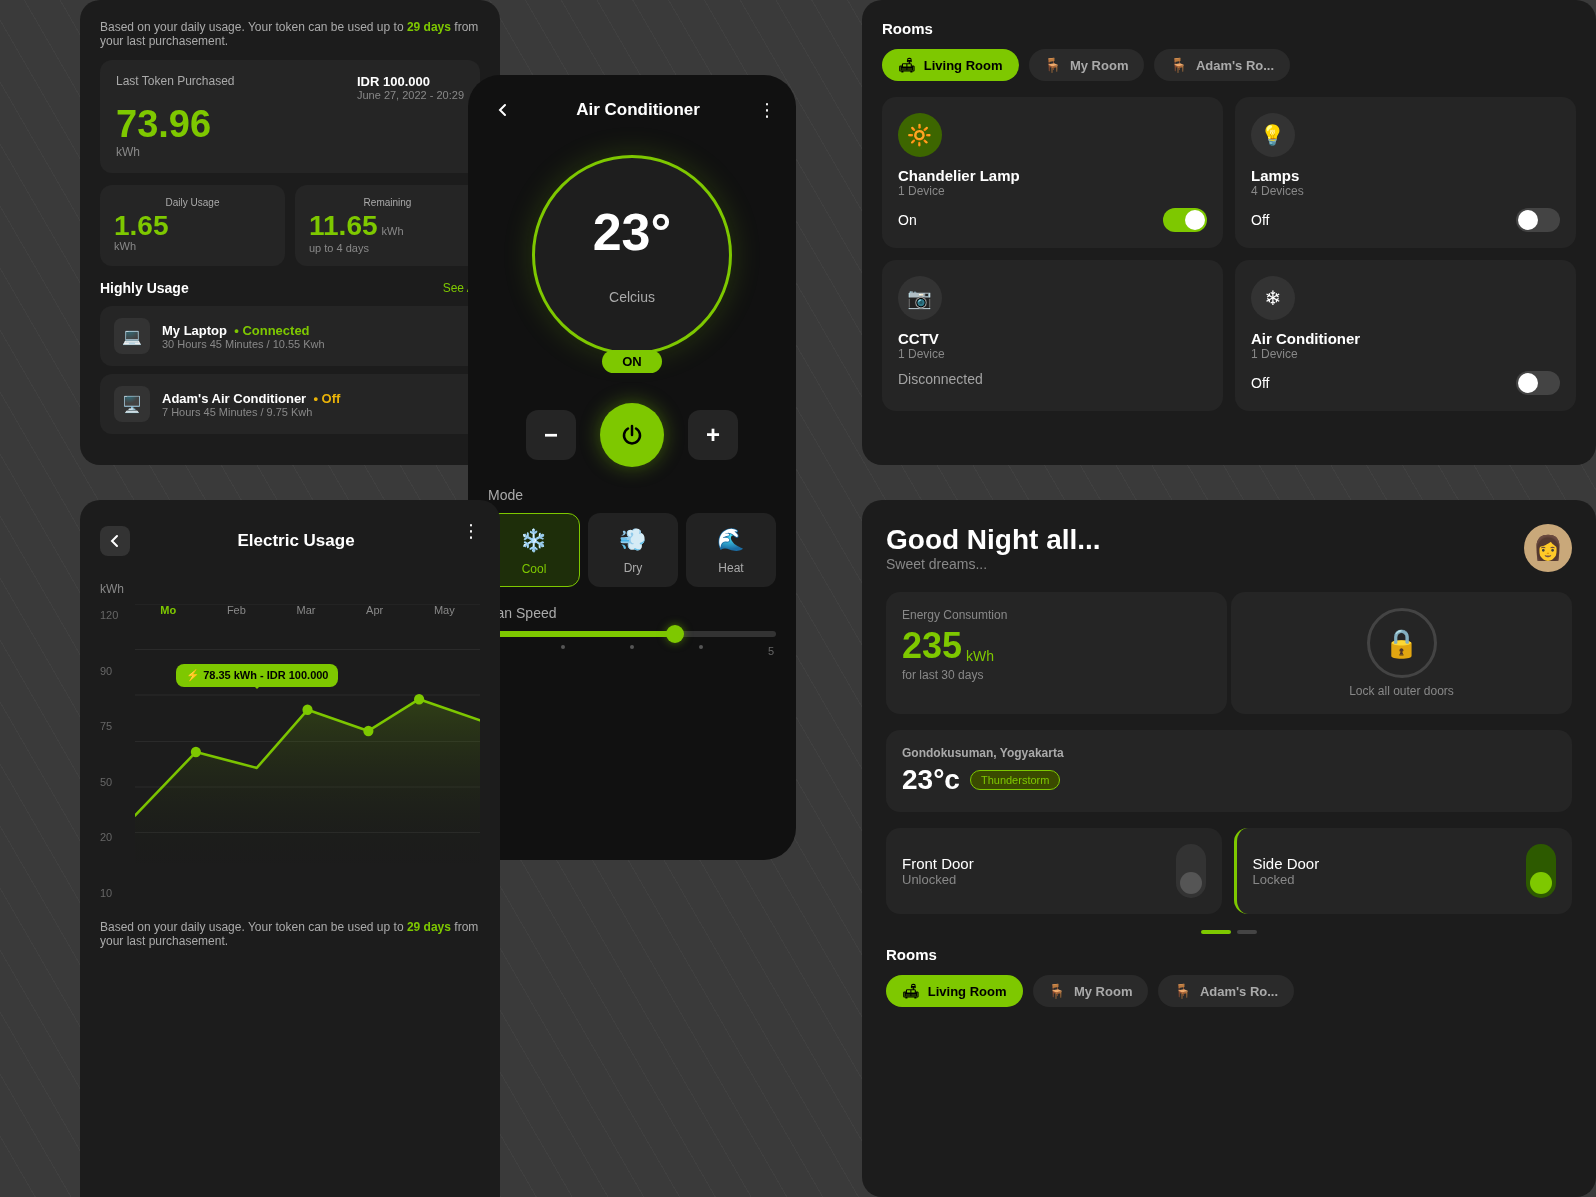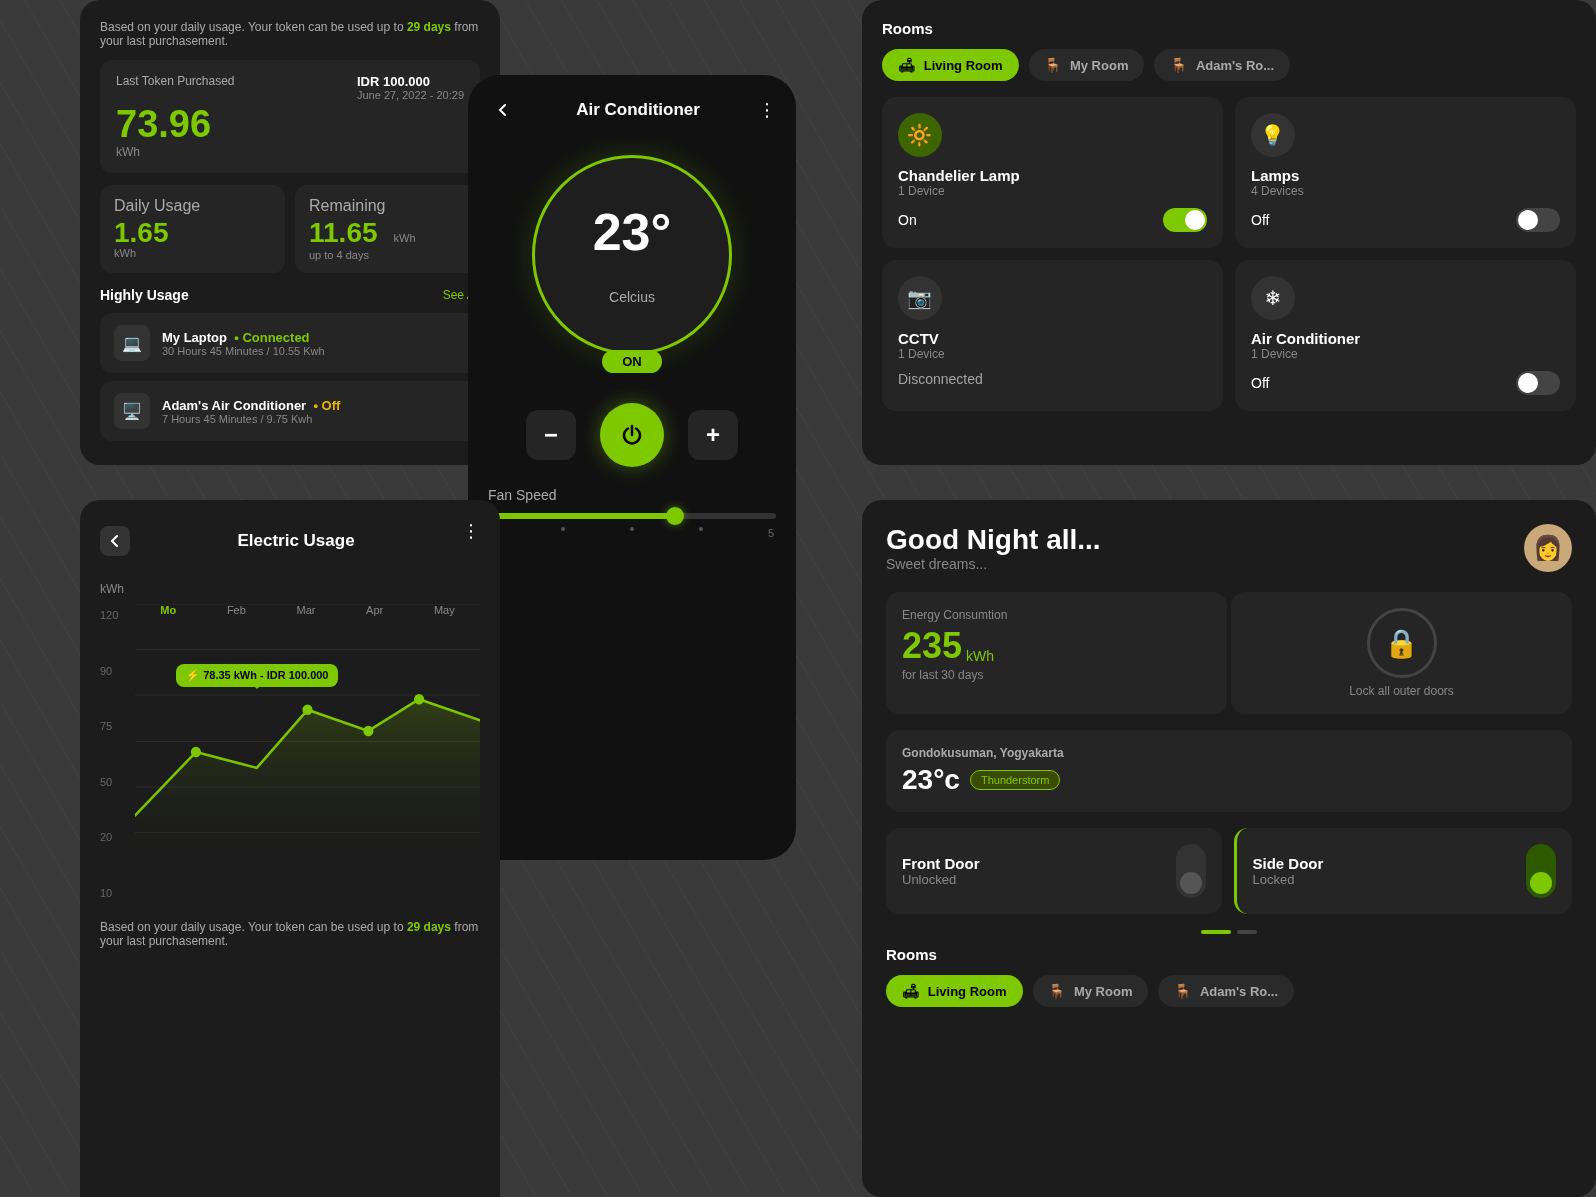--- a/index.html
+++ b/index.html
@@ -93,23 +93,24 @@
       gap: 10px;
       margin-bottom: 14px;
     }
     .stat-card {
       flex: 1;
       background: #252525;
       border-radius: 12px;
       padding: 12px 14px;
     }
     .stat-card .stat-label {
-      font-size: 16px;
+      font-size: 10px;
       color: #aaa;
       margin-bottom: 4px;
+      text-align: center;
     }
     .stat-card .stat-value {
       font-size: 28px;
       font-weight: 800;
       color: #7ec800;
       line-height: 1;
     }
     .stat-card .stat-unit {
       font-size: 11px;
       color: #888;
@@ -718,21 +719,21 @@
       flex: 1;
       background: #252525;
       border-radius: 14px;
       padding: 16px;
       display: flex;
       align-items: center;
       justify-content: space-between;
     }
     .door-info .door-name {
       font-size: 15px;
-      font-weight: 700;
+      font-weight: 400;
     }
     .door-info .door-status {
       font-size: 13px;
       color: #888;
     }
     .door-toggle-pill {
       width: 30px;
       height: 54px;
       border-radius: 15px;
       background: #333;
@@ -804,21 +805,21 @@
   </div>
 
   <div class="stats-row">
     <div class="stat-card">
       <div class="stat-label">Daily Usage</div>
       <div class="stat-value">1.65</div>
       <div class="stat-unit">kWh</div>
     </div>
     <div class="stat-card">
       <div class="stat-label">Remaining</div>
-      <div style="display:flex;align-items:baseline;gap:16px">
+      <div style="display:flex;align-items:baseline;gap:4px">
         <div class="stat-value">11.65</div>
         <div class="stat-unit">kWh</div>
       </div>
       <div class="stat-sub">up to 4 days</div>
     </div>
   </div>
 
   <div class="section-header">
     <span class="title">Highly Usage</span>
     <span class="see-all">See All</span>
@@ -868,20 +869,37 @@
     <div class="ctrl-btn">−</div>
     <div class="power-btn">
       <svg width="22" height="22" viewBox="0 0 22 22" fill="none">
         <path d="M11 2V11" stroke="#000" stroke-width="2.5" stroke-linecap="round"></path>
         <path d="M7 4.5A8 8 0 1 0 15 4.5" stroke="#000" stroke-width="2.5" stroke-linecap="round" fill="none"></path>
       </svg>
     </div>
     <div class="ctrl-btn">+</div>
   </div>
 
+  <div class="mode-section">
+    <div class="mode-label">Mode</div>
+    <div class="mode-options">
+      <div class="mode-btn active">
+        <div class="mode-icon">❄️</div>
+        <div class="mode-name">Cool</div>
+      </div>
+      <div class="mode-btn">
+        <div class="mode-icon">💨</div>
+        <div class="mode-name">Dry</div>
+      </div>
+      <div class="mode-btn">
+        <div class="mode-icon">🌊</div>
+        <div class="mode-name">Heat</div>
+      </div>
+    </div>
+  </div>
 
   <div class="fan-section">
     <div class="fan-label">Fan Speed</div>
     <div class="fan-slider-row">
       <div class="fan-slider">
         <div class="fan-slider-fill"></div>
         <div class="fan-slider-thumb"></div>
       </div>
     </div>
     <div class="fan-ticks">

